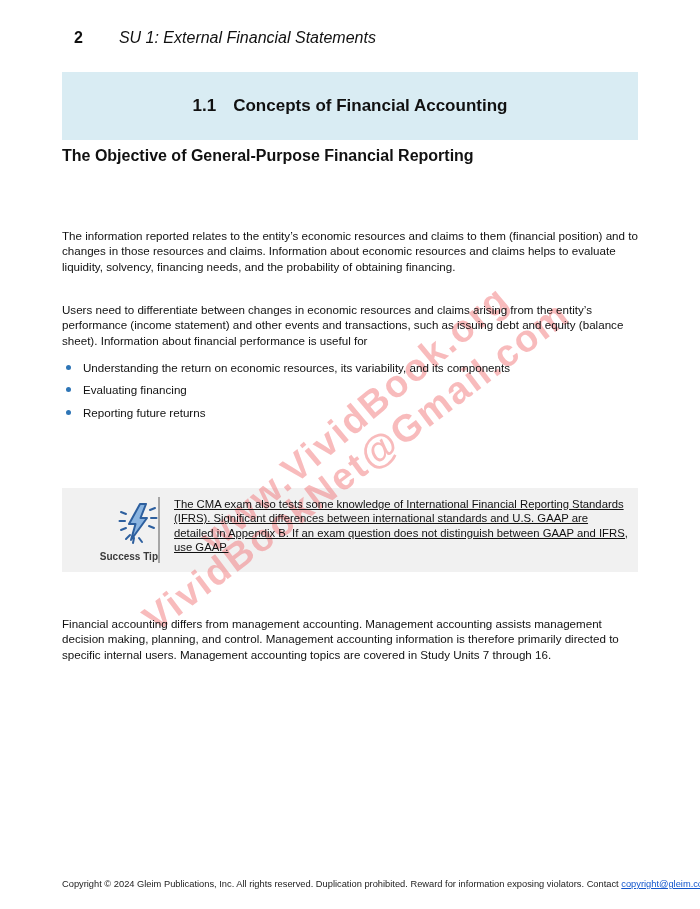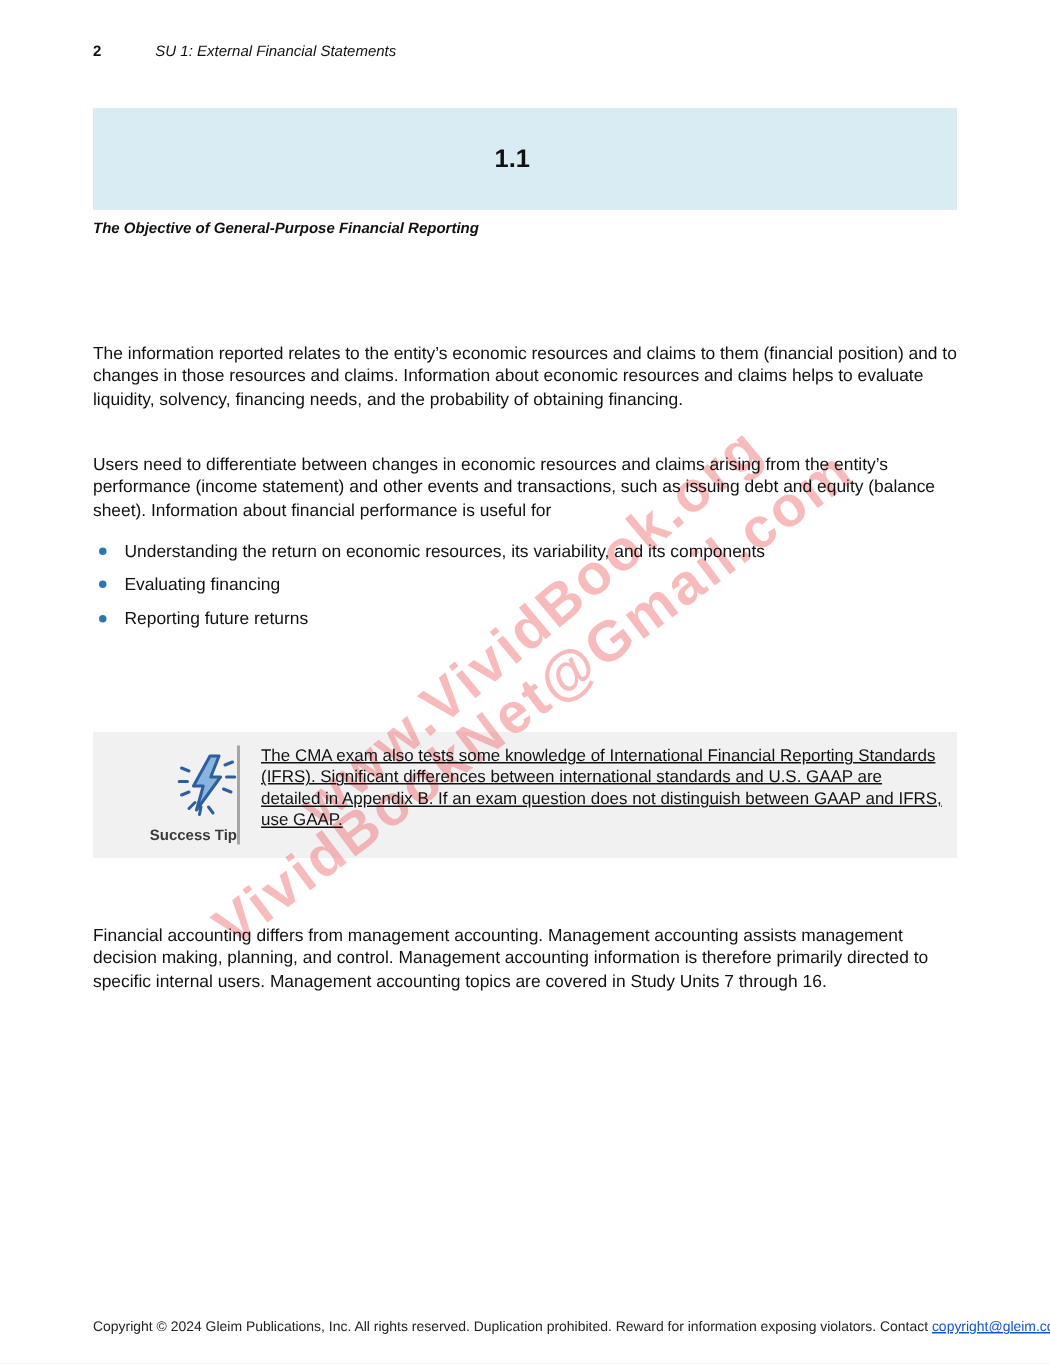--- a/index.html
+++ b/index.html
@@ -11,33 +11,33 @@
   }
   
   .wm { position:absolute; z-index:1; font-size:38px; font-weight:bold;
         letter-spacing:2px; color:var(--watermark, #f2797c); opacity:.5;
         white-space:nowrap; pointer-events:none; transform-origin:0 50%; }
   .wm1 { left:206px; top:522px; transform:rotate(-40deg); }
   .wm2 { left:148px; top:602px; transform:rotate(-37deg); }
   .lift { position:relative; z-index:2; }
 
   
-  .hdr { position:absolute; top:29px; left:62px; width:576px; font-size:10px; }
+  .hdr { position:absolute; top:29px; left:74px; width:576px; font-size:16px; }
   .hdr .pgnum { font-weight:bold; margin-right:36px; }
   .hdr .runtitle { font-style:italic; }
 
   
   .banner { position:absolute; top:72px; left:62px; width:576px; height:68px;
             background:var(--banner_bg,#d9ecf3); display:flex; align-items:center;
             justify-content:center; font-size:17px; font-weight:bold; z-index:2; }
   .banner .num { margin-right:17px; }
 
   
   .heading { position:absolute; top:147px; left:62px; width:576px;
-             font-size:10px; font-weight:bold; z-index:2;font-style:italic; }
+             font-size:16px; font-weight:bold; z-index:2; }
   .para { position:absolute; left:62px; width:578px; font-size:11.6px;
           line-height:15.4px; z-index:2; }
   .p1 { top:180px; }  .p2 { top:228px; }  .p3 { top:302px; }
   .p4 { top:434px; }  .p5 { top:616px; }
   .para b { font-weight:bold; }
 
   ul.blist { position:absolute; top:360px; left:62px; width:578px;
              list-style:none; z-index:2;text-align:right; }
   ul.blist li { display:flex; align-items:flex-start; margin-bottom:7px;
                 font-size:11.6px; line-height:15.4px; }
@@ -66,20 +66,21 @@
 
   <div class="wm wm1">www.VividBook.org</div>
   <div class="wm wm2">VividBookNet@Gmail.com</div>
 
   <div class="hdr lift">
     <span class="pgnum">2</span><span class="runtitle">SU 1: External Financial Statements</span>
   </div>
 
   <div class="banner">
     <span class="num">1.1</span>
+    <span>Concepts of Financial Accounting</span>
   </div>
 
   <h2 class="heading">The Objective of General-Purpose Financial Reporting</h2>
 
   <p class="para p3">Users need to differentiate between changes in economic resources and claims arising from the entity’s performance (income statement) and other events and transactions, such as issuing debt and equity (balance sheet). Information about financial performance is useful for</p>
   <p class="para p2">The information reported relates to the entity’s economic resources and claims to them (financial position) and to changes in those resources and claims. Information about economic resources and claims helps to evaluate liquidity, solvency, financing needs, and the probability of obtaining financing.</p>
 
   <ul class="blist">
     <li>
       <span class="bullet-dot"></span>

